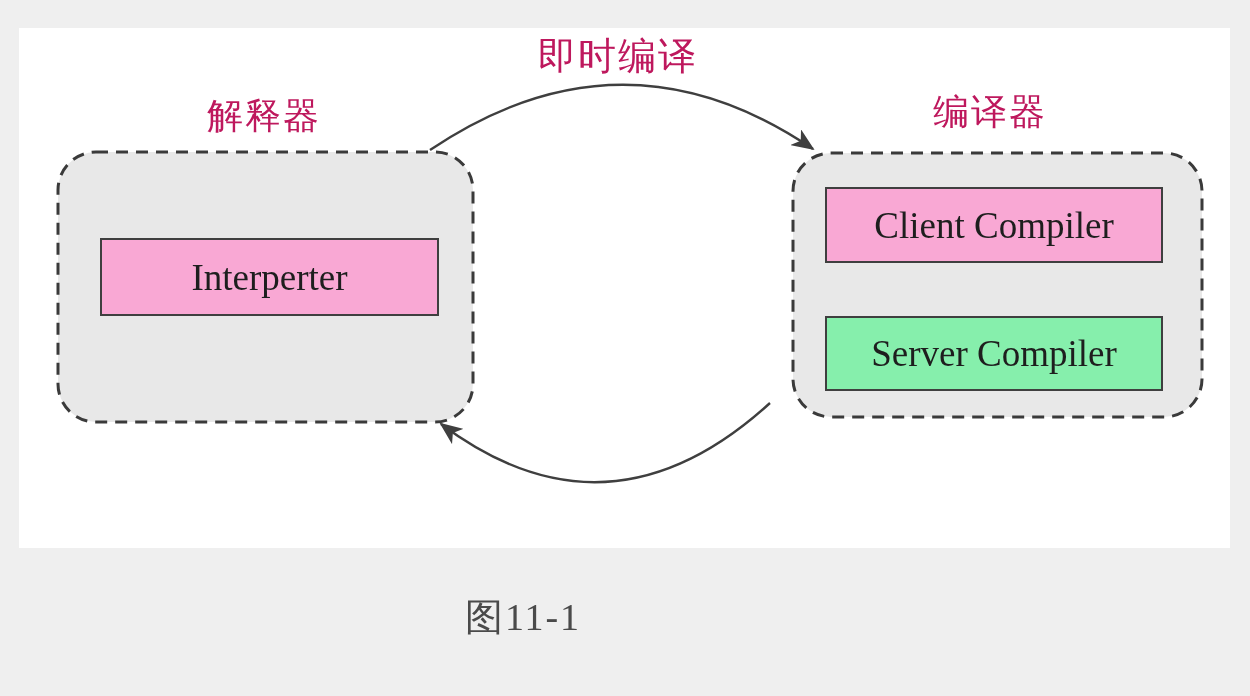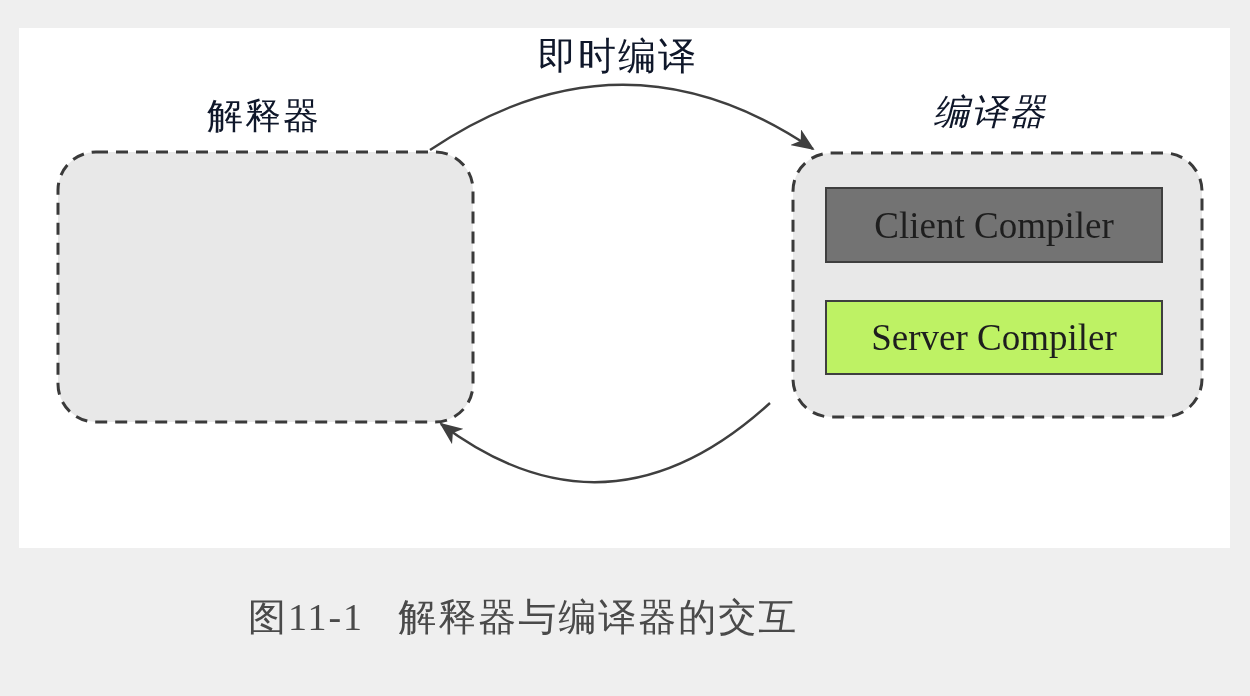--- a/index.html
+++ b/index.html
@@ -20,45 +20,45 @@
     background: #ffffff;
   }
   .panel svg {
     position: absolute;
     left: 0;
     top: 0;
   }
   .glabel {
     position: absolute;
     text-align: center;
-    color: #0f172a;
+    color: #be185d;
     white-space: nowrap;
     letter-spacing: 2px;
   }
   .group-title   { font-size: 36px; width: 220px; text-align: right; }
   .interp-title  { left: 82px;  top: 64px;  }
-  .compiler-title{ left: 808px; top: 60px; font-style: italic;  }
+  .compiler-title{ left: 808px; top: 60px;  }
   .arrow-label   { font-size: 38px; width: 240px; }
   .jit-label     { left: 479px; top: 3px;   }
   .deopt-label   { left: 481px; top: 462px; font-size: 40px; }
   .innerbox {
     position: absolute;
     box-sizing: border-box;
     border: 2px solid #3f3f3f;
-    background: #737373;
+    background: #f9a8d4;
     display: flex;
     align-items: center;
     justify-content: center;
     font-size: 37px;
     color: #1e1e1e;
     white-space: nowrap;
   }
   .interpreter-box { left: 81px;  top: 210px; width: 339px; height: 78px; }
   .client-box      { left: 806px; top: 159px; width: 338px; height: 76px; }
-  .server-box      { left: 806px; top: 272px; width: 338px; height: 75px; background: #bef264; }
+  .server-box      { left: 806px; top: 288px; width: 338px; height: 75px; background: #86efac; }
   .caption {
     position: absolute;
     left: 0;
     top: 592px;
     width: 1046px;
     height: 50px;
     display: flex;
     justify-content: center;
     gap: 34px;
     font-size: 38px;
@@ -90,22 +90,22 @@
     <path d="M 751 375 Q 590 522 422 396" fill="none" stroke-width="2.4" marker-end="url(#arrowhead)" stroke="#3f3f3f"></path>
   </svg>
 
   <div class="glabel group-title interp-title">解释器</div>
 
   <div class="glabel group-title compiler-title">编译器</div>
 
   <div class="glabel arrow-label jit-label">即时编译</div>
 
 
+  <div class="innerbox interpreter-box">Interperter</div>
 
   <div class="innerbox client-box">Client Compiler</div>
 
   <div class="innerbox server-box">Server Compiler</div>
 </div>
 
 <div class="caption">
   <span>图11-1</span>
-  <span>解释器与编译器的交互</span>
 </div>
 
 </body></html>

